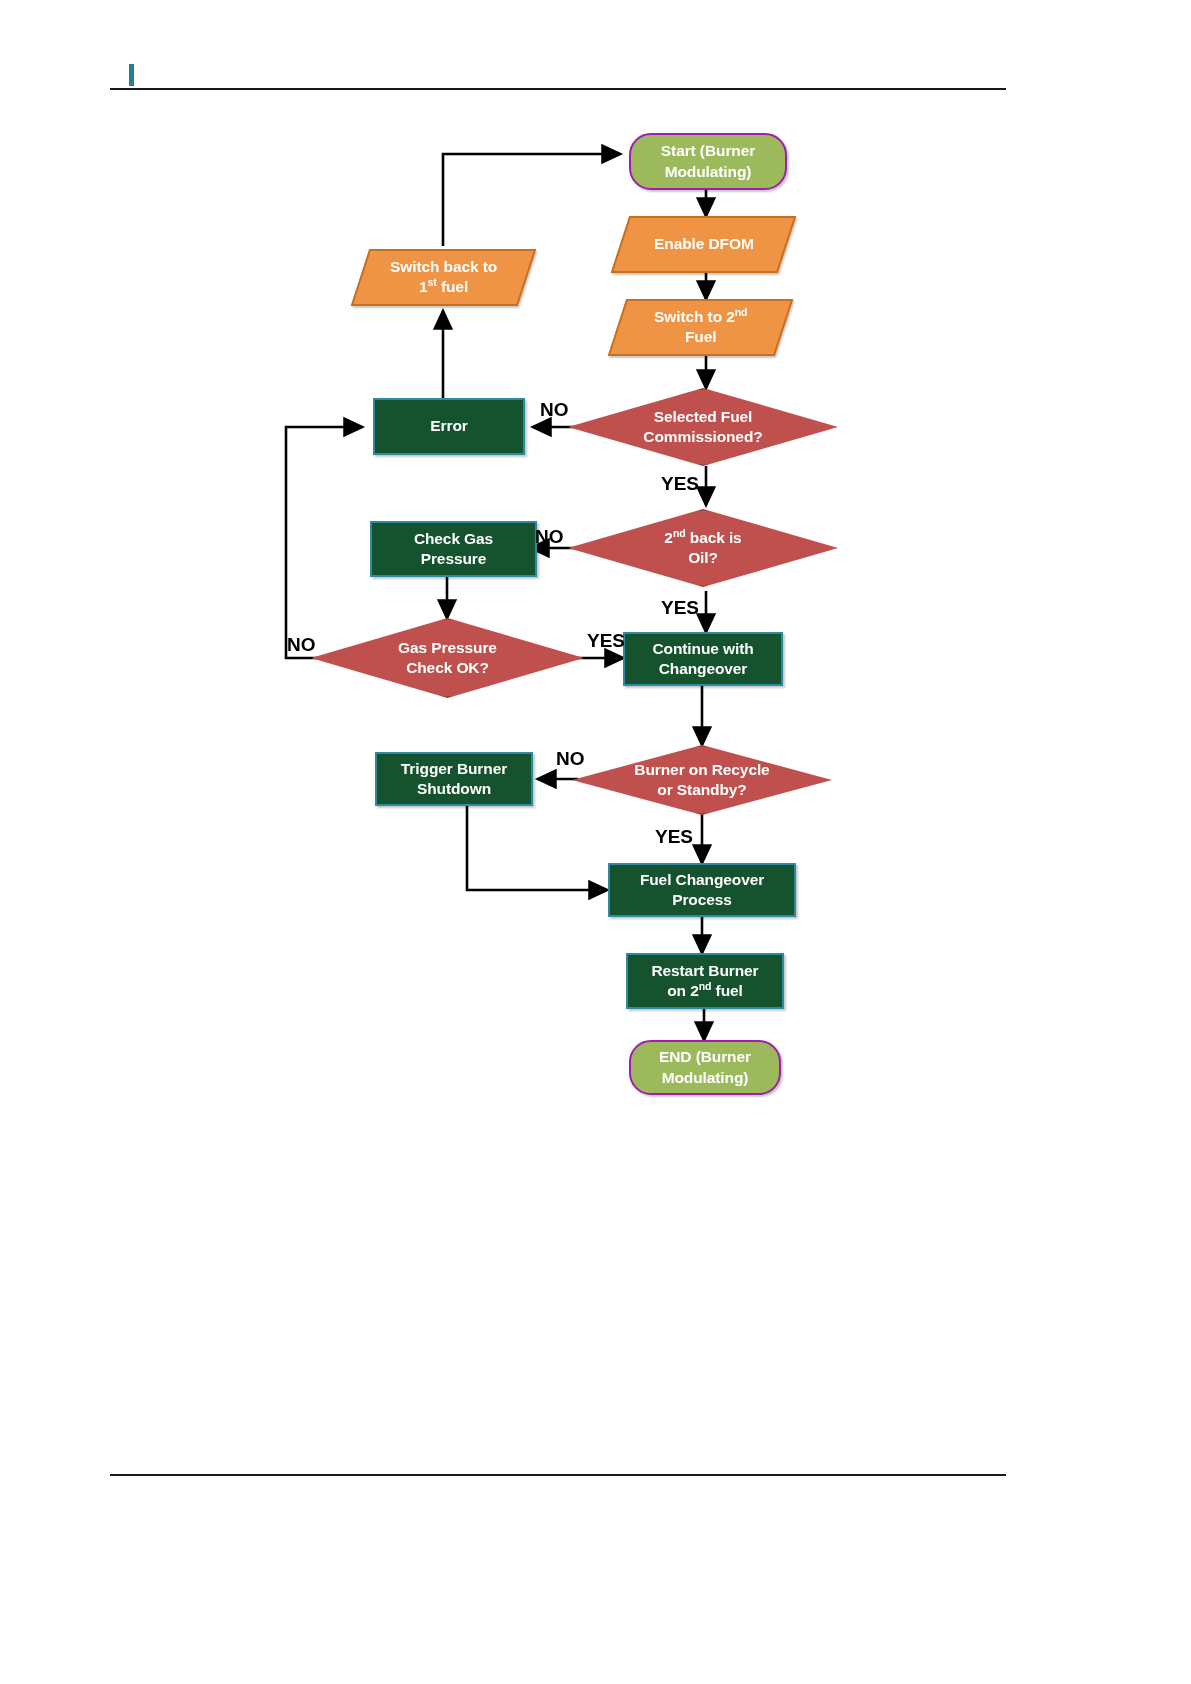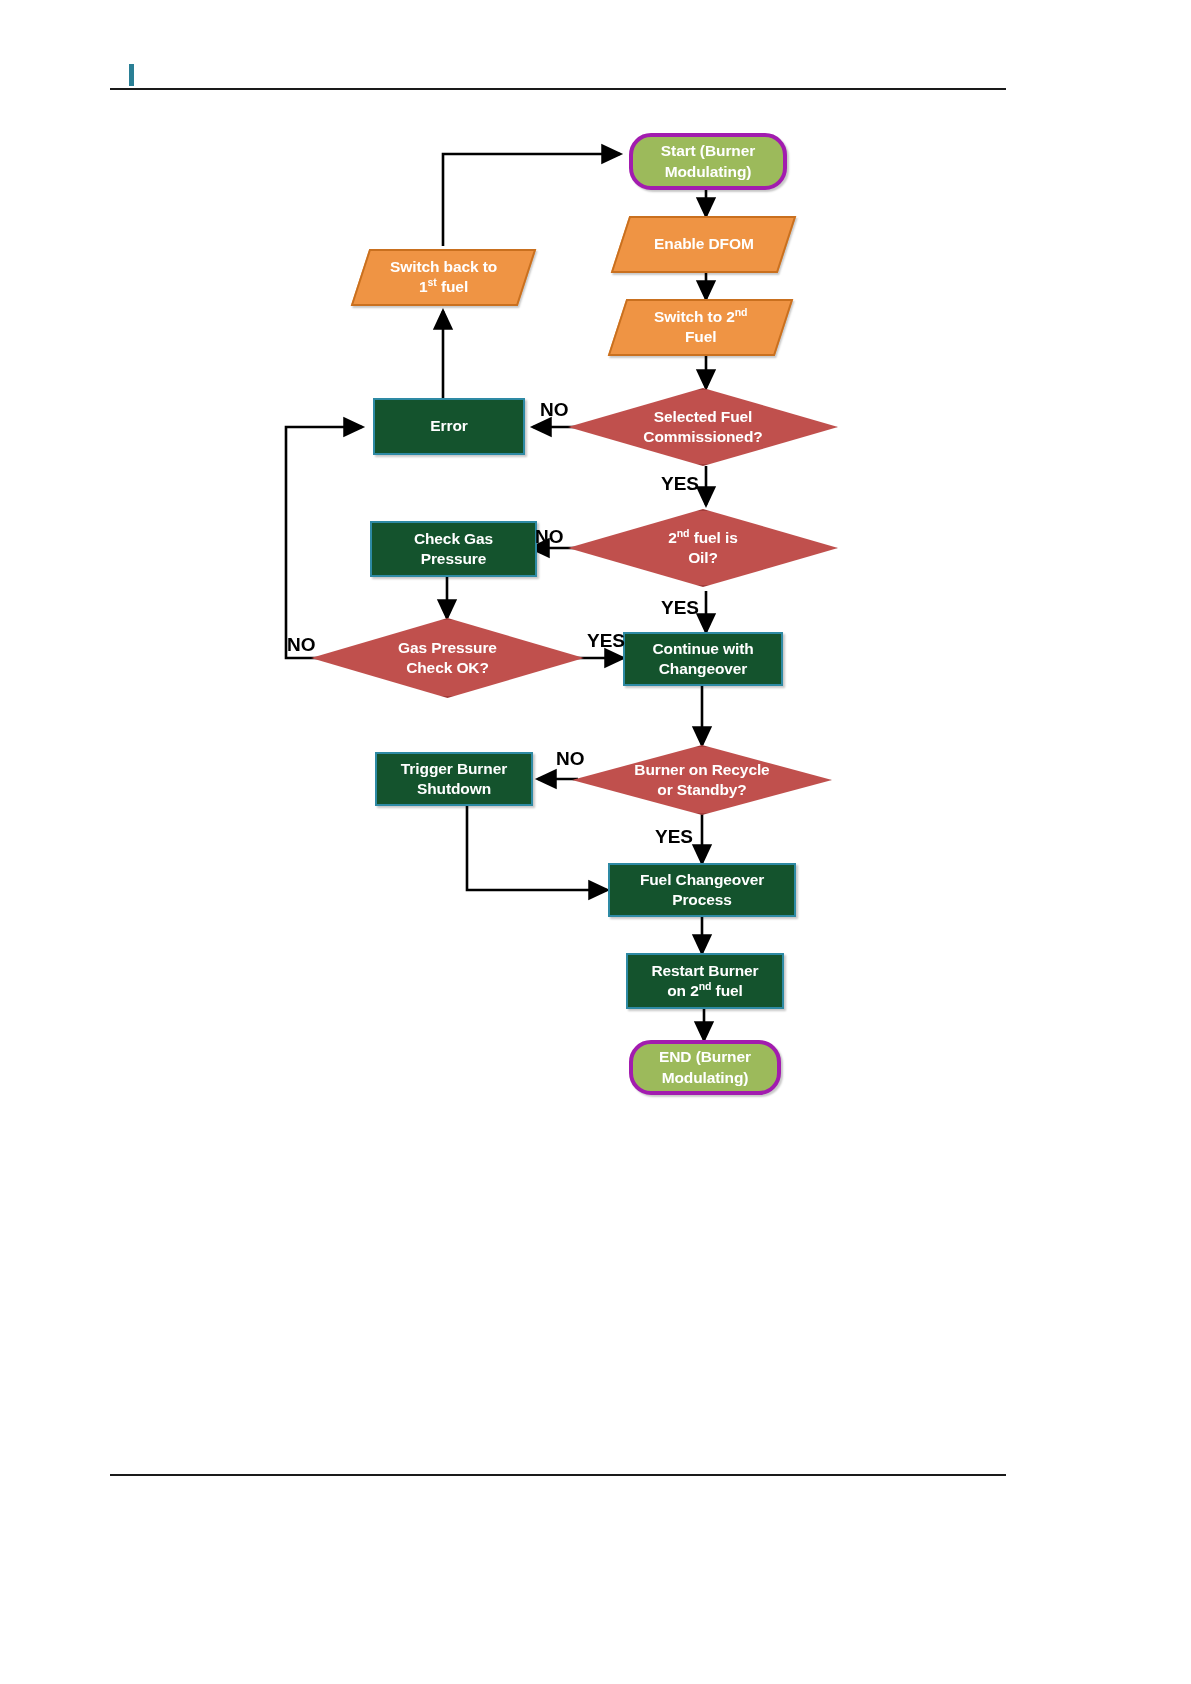--- a/index.html
+++ b/index.html
@@ -72,21 +72,21 @@
     line-height: 1.32;
     letter-spacing: -0.1px;
     z-index: 3;
   }
   .node .lbl { display: block; padding: 0 6px; }
   .node sup { font-size: 0.68em; vertical-align: super; line-height: 0; }
 
   
   .n-term {
     background: #9cba5b;
-    border: 4px solid #a21caf;
+    border: 2px solid #a21caf;
     border-radius: 22px;
     box-shadow: 2px 2px 2px rgba(0,0,0,0.22);
   }
   
   .n-proc {
     background: #14532d;
     border: 2px solid #2e8aa4;
     box-shadow: 2px 2px 2px rgba(0,0,0,0.22);
   }
   
@@ -218,21 +218,21 @@
   <div class="node n-data" style="left:360px; top:249px; width:167px; height:57px;">
     <span class="lbl">
       <span>Switch back to</span><br>
       <span>1</span><sup>st</sup><span> fuel</span>
     </span>
   </div>
 
   <div class="node n-dec" style="left:568px; top:509px; width:270px; height:78px;">
     <span class="dia"></span>
     <span class="lbl">
-      <span>2</span><sup>nd</sup><span> fuel is</span><br>
+      <span>2</span><sup>nd</sup><span> back is</span><br>
       <span>Oil?</span>
     </span>
   </div>
 
   <div class="node n-proc" style="left:370px; top:521px; width:167px; height:56px;">
     <span class="lbl">
       <span>Check Gas</span><br>
       <span>Pressure</span>
     </span>
   </div>

